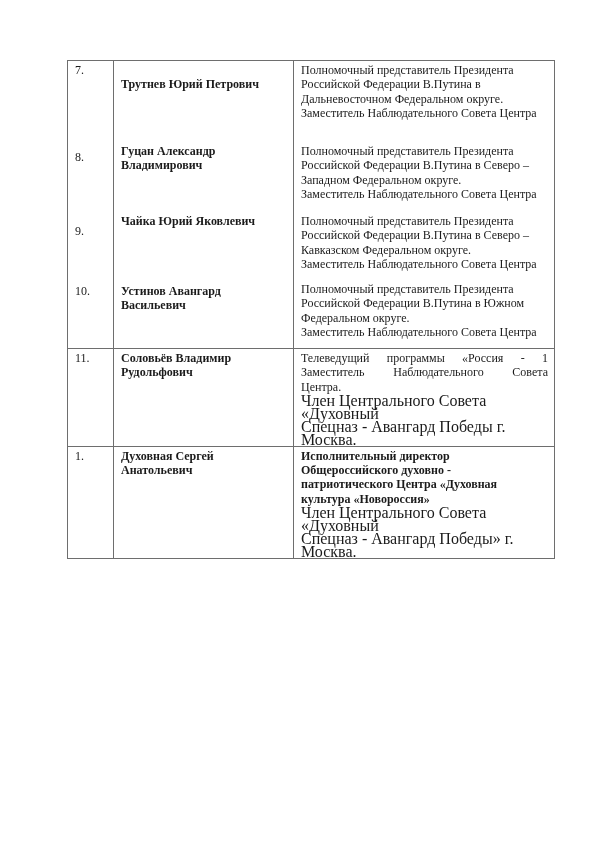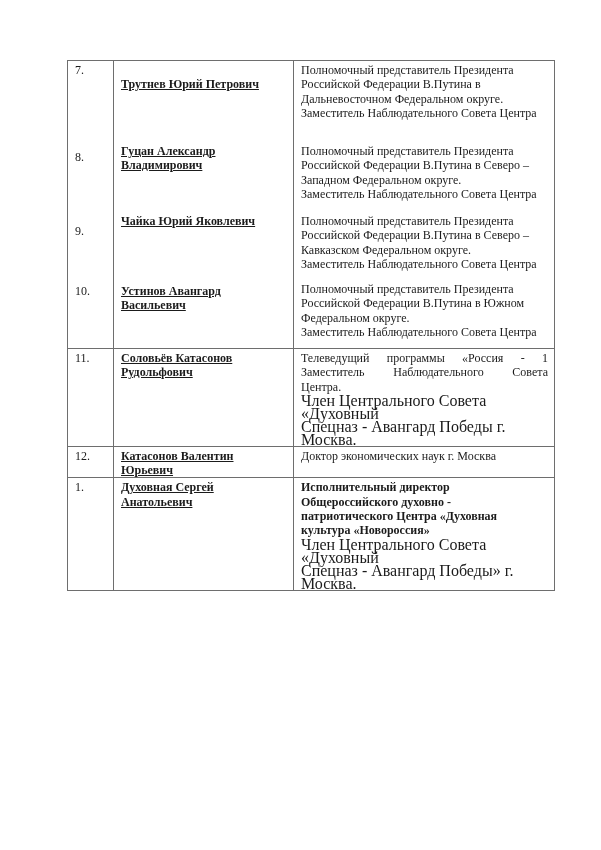--- a/index.html
+++ b/index.html
@@ -17,21 +17,21 @@
   table.doc td{
     border:1px solid #6e6e6e;
     vertical-align:top;
     padding:2px 6px 0 7px;
     font-size:12px;line-height:14.3px;
   }
   td.numcell{padding-left:19px;padding-right:2px;}
   .slot{box-sizing:border-box;overflow:hidden;}
   .s1{height:81px}.s2{height:70px}.s3{height:68px}.s4{height:66px}
   .pt2{padding-top:2px}.pt6{padding-top:6px}.pt10{padding-top:10px}.pt14{padding-top:14px}
-  .name{font-weight:bold;white-space:pre-line;text-decoration:underline;}
+  .name{font-weight:bold;white-space:pre-line;}
   .desc{white-space:pre-line;}
   .desc2{white-space:pre-line;font-size:16px;line-height:13px;}
   .just{text-align:justify;text-align-last:justify;}
   .bold{font-weight:bold;}
   tr.r11{height:92px}
   tr.r12{height:31px}
   tr.r13{height:41px}
   tr.r14{height:111px}
 </style>
 </head>
@@ -79,44 +79,32 @@
 Федеральном округе.
 Заместитель Наблюдательного Совета Центра</div>
         </td>
       </tr>
 
       <tr class="r11">
         <td class="numcell">
           <span>11.</span>
         </td>
         <td>
-          <div class="name">Соловьёв Катасонов
+          <div class="name">Соловьёв Владимир
 Рудольфович</div>
         </td>
         <td>
           <div class="desc just">Телеведущий программы «Россия - 1
 Заместитель Наблюдательного Совета
 Центра.</div>
           <div class="desc2">Член Центрального Совета «Духовный
 Спецназ - Авангард Победы г. Москва.</div>
         </td>
       </tr>
 
-      <tr class="r12">
-        <td class="numcell">
-          <span>12.</span>
-        </td>
-        <td>
-          <div class="name">Катасонов Валентин
-Юрьевич</div>
-        </td>
-        <td>
-          <div class="desc">Доктор экономических наук г. Москва</div>
-        </td>
-      </tr>
 
 
       <tr class="r14">
         <td class="numcell">
           <span>1.</span>
         </td>
         <td>
           <div class="name">Духовная Сергей Анатольевич</div>
         </td>
         <td>

